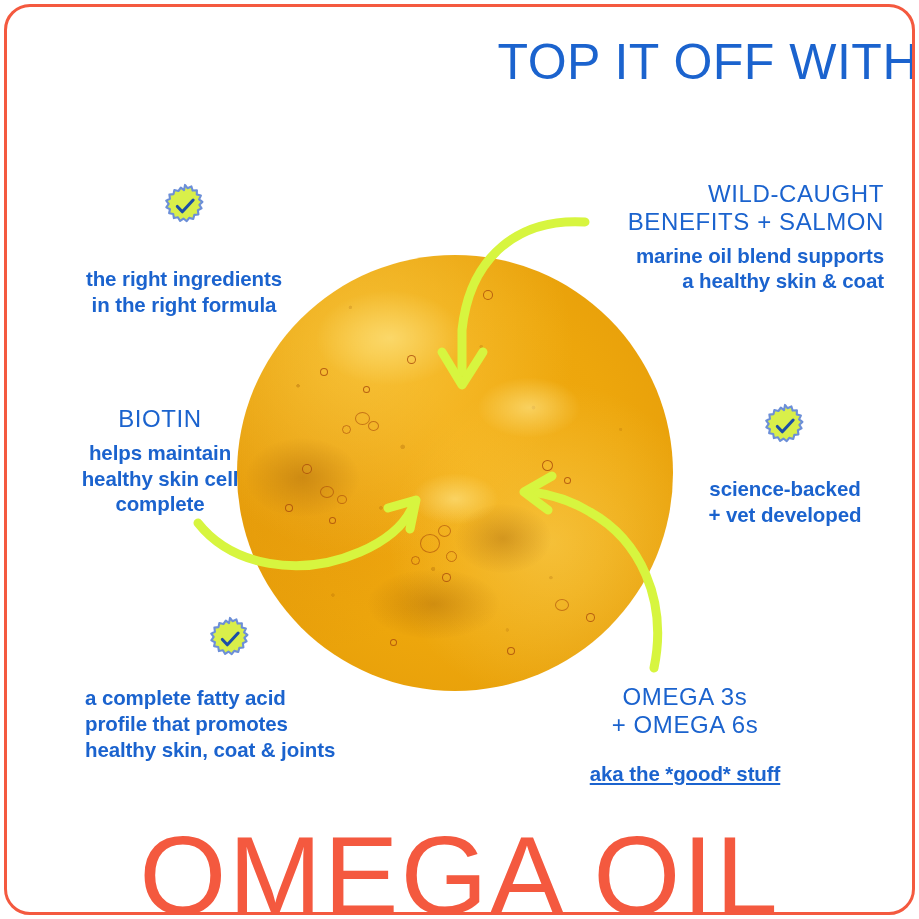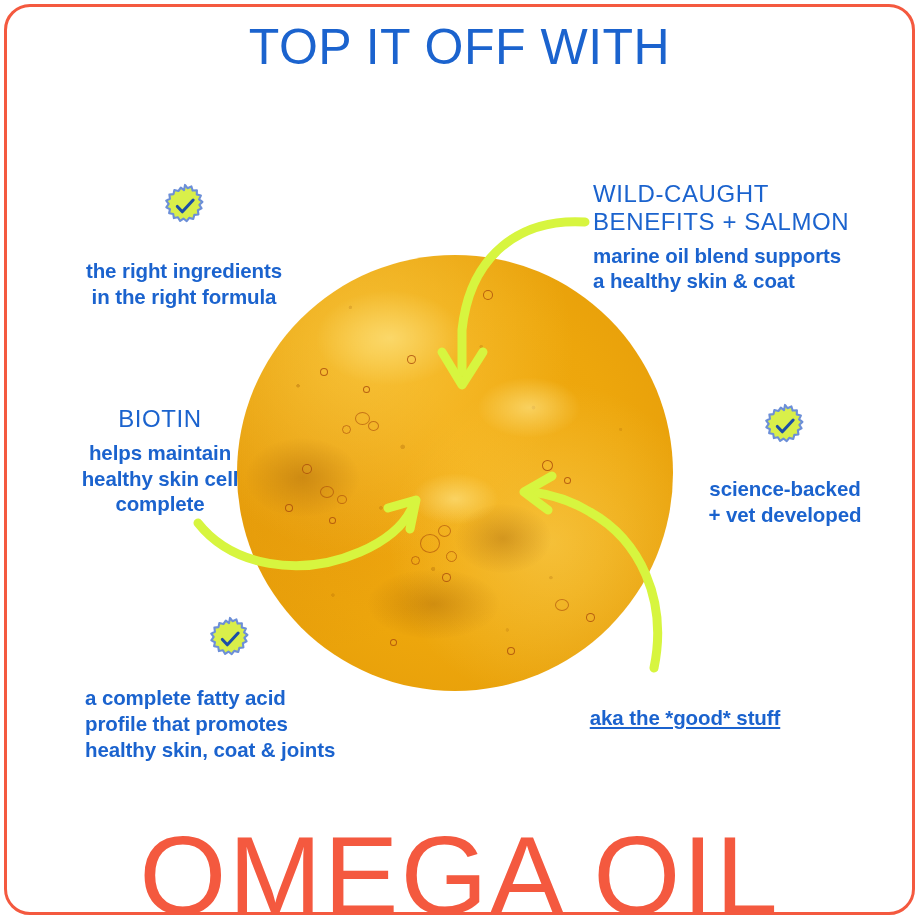--- a/index.html
+++ b/index.html
@@ -27,23 +27,23 @@
     width: 911px; height: 911px;
     border: 3px solid #f4593f;
     border-radius: 26px;
     pointer-events: none;
     z-index: 40;
   }
 
   
   #headline {
     position: absolute;
-    left: 0; top: 21px;
+    left: 0; top: 36px;
     width: 919px;
-    text-align: center;
+    text-align: right;
     color: #1b63ce;
     font-size: 50px;
     font-weight: 400;
     letter-spacing: 0.5px;
     line-height: 1.06;
     z-index: 20;
   }
   #headline .hl-line { display: block; white-space: nowrap; }
   #headline .hl-line.l2 { font-size: 52px; letter-spacing: 1px; }
 
@@ -119,23 +119,23 @@
     font-weight: bold;
     line-height: 1.26;
     letter-spacing: -0.1px;
     margin-top: 7px;
     white-space: nowrap;
   }
   .callout .body.tight { margin-top: 22px; text-decoration: underline; }
   .callout.c-center { text-align: center; }
 
   #co-right-ingredients { left: 34px; top: 250px; width: 300px; text-align: center; }
-  #co-right-ingredients .body { margin-top: 8px; }
-
-  #co-pollock { left: 593px; top: 180px; width: 320px; text-align: left; }
+  #co-right-ingredients .body { margin-top: 16px; }
+
+  #co-pollock { left: 564px; top: 180px; width: 320px; text-align: right; }
 
   #co-biotin { left: 20px; top: 405px; width: 280px; text-align: center; }
 
   #co-science { left: 670px; top: 468px; width: 230px; text-align: center; }
   #co-science .body { margin-top: 8px; }
 
   #co-fatty { left: 85px; top: 685px; width: 320px; text-align: left; }
   #co-fatty .body { margin-top: 0; }
 
   #co-omega { left: 545px; top: 683px; width: 280px; text-align: center; }
@@ -283,20 +283,24 @@
 
   <div class="callout c-center" id="co-fatty">
     <div class="body">
       <span>a complete fatty acid</span><br>
       <span>profile that promotes</span><br>
       <span>healthy skin, coat &amp; joints</span>
     </div>
   </div>
 
   <div class="callout c-center" id="co-omega">
+    <div class="head">
+      <span>OMEGA 3s</span><br>
+      <span>+ OMEGA 6s</span>
+    </div>
     <div class="body tight">
       <span>aka the *good* stuff</span>
     </div>
   </div>
 
   <div id="wordmark">OMEGA OIL</div>
 
   <div id="frame"></div>
 
 </div>

